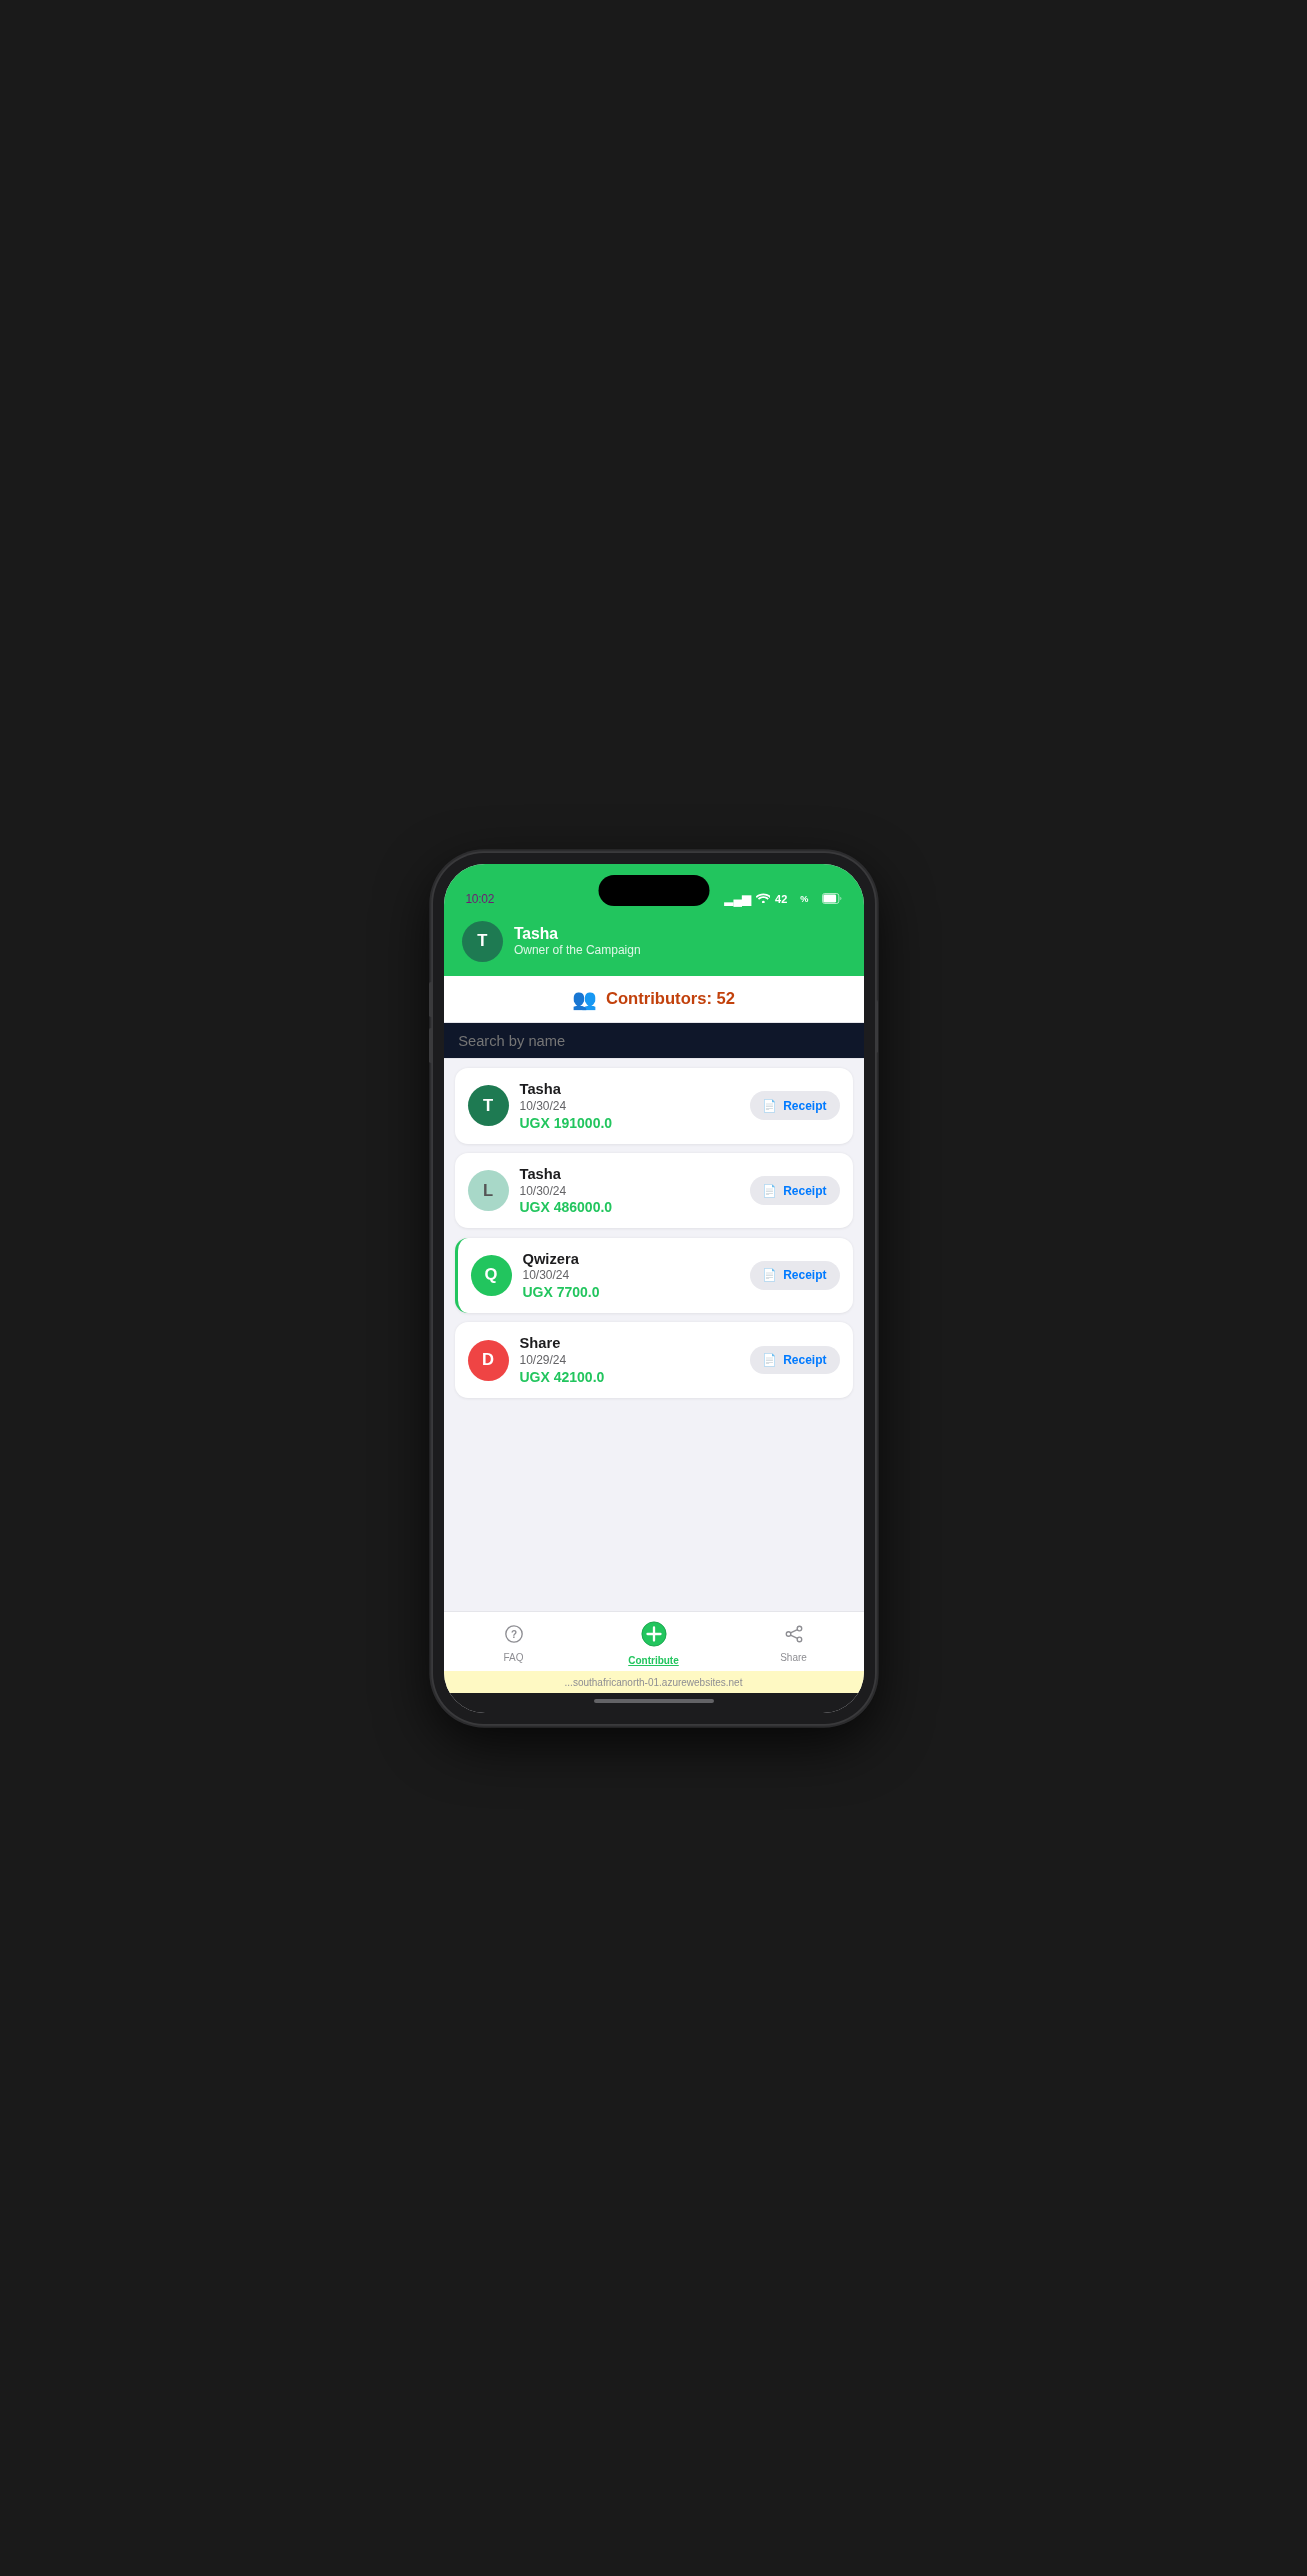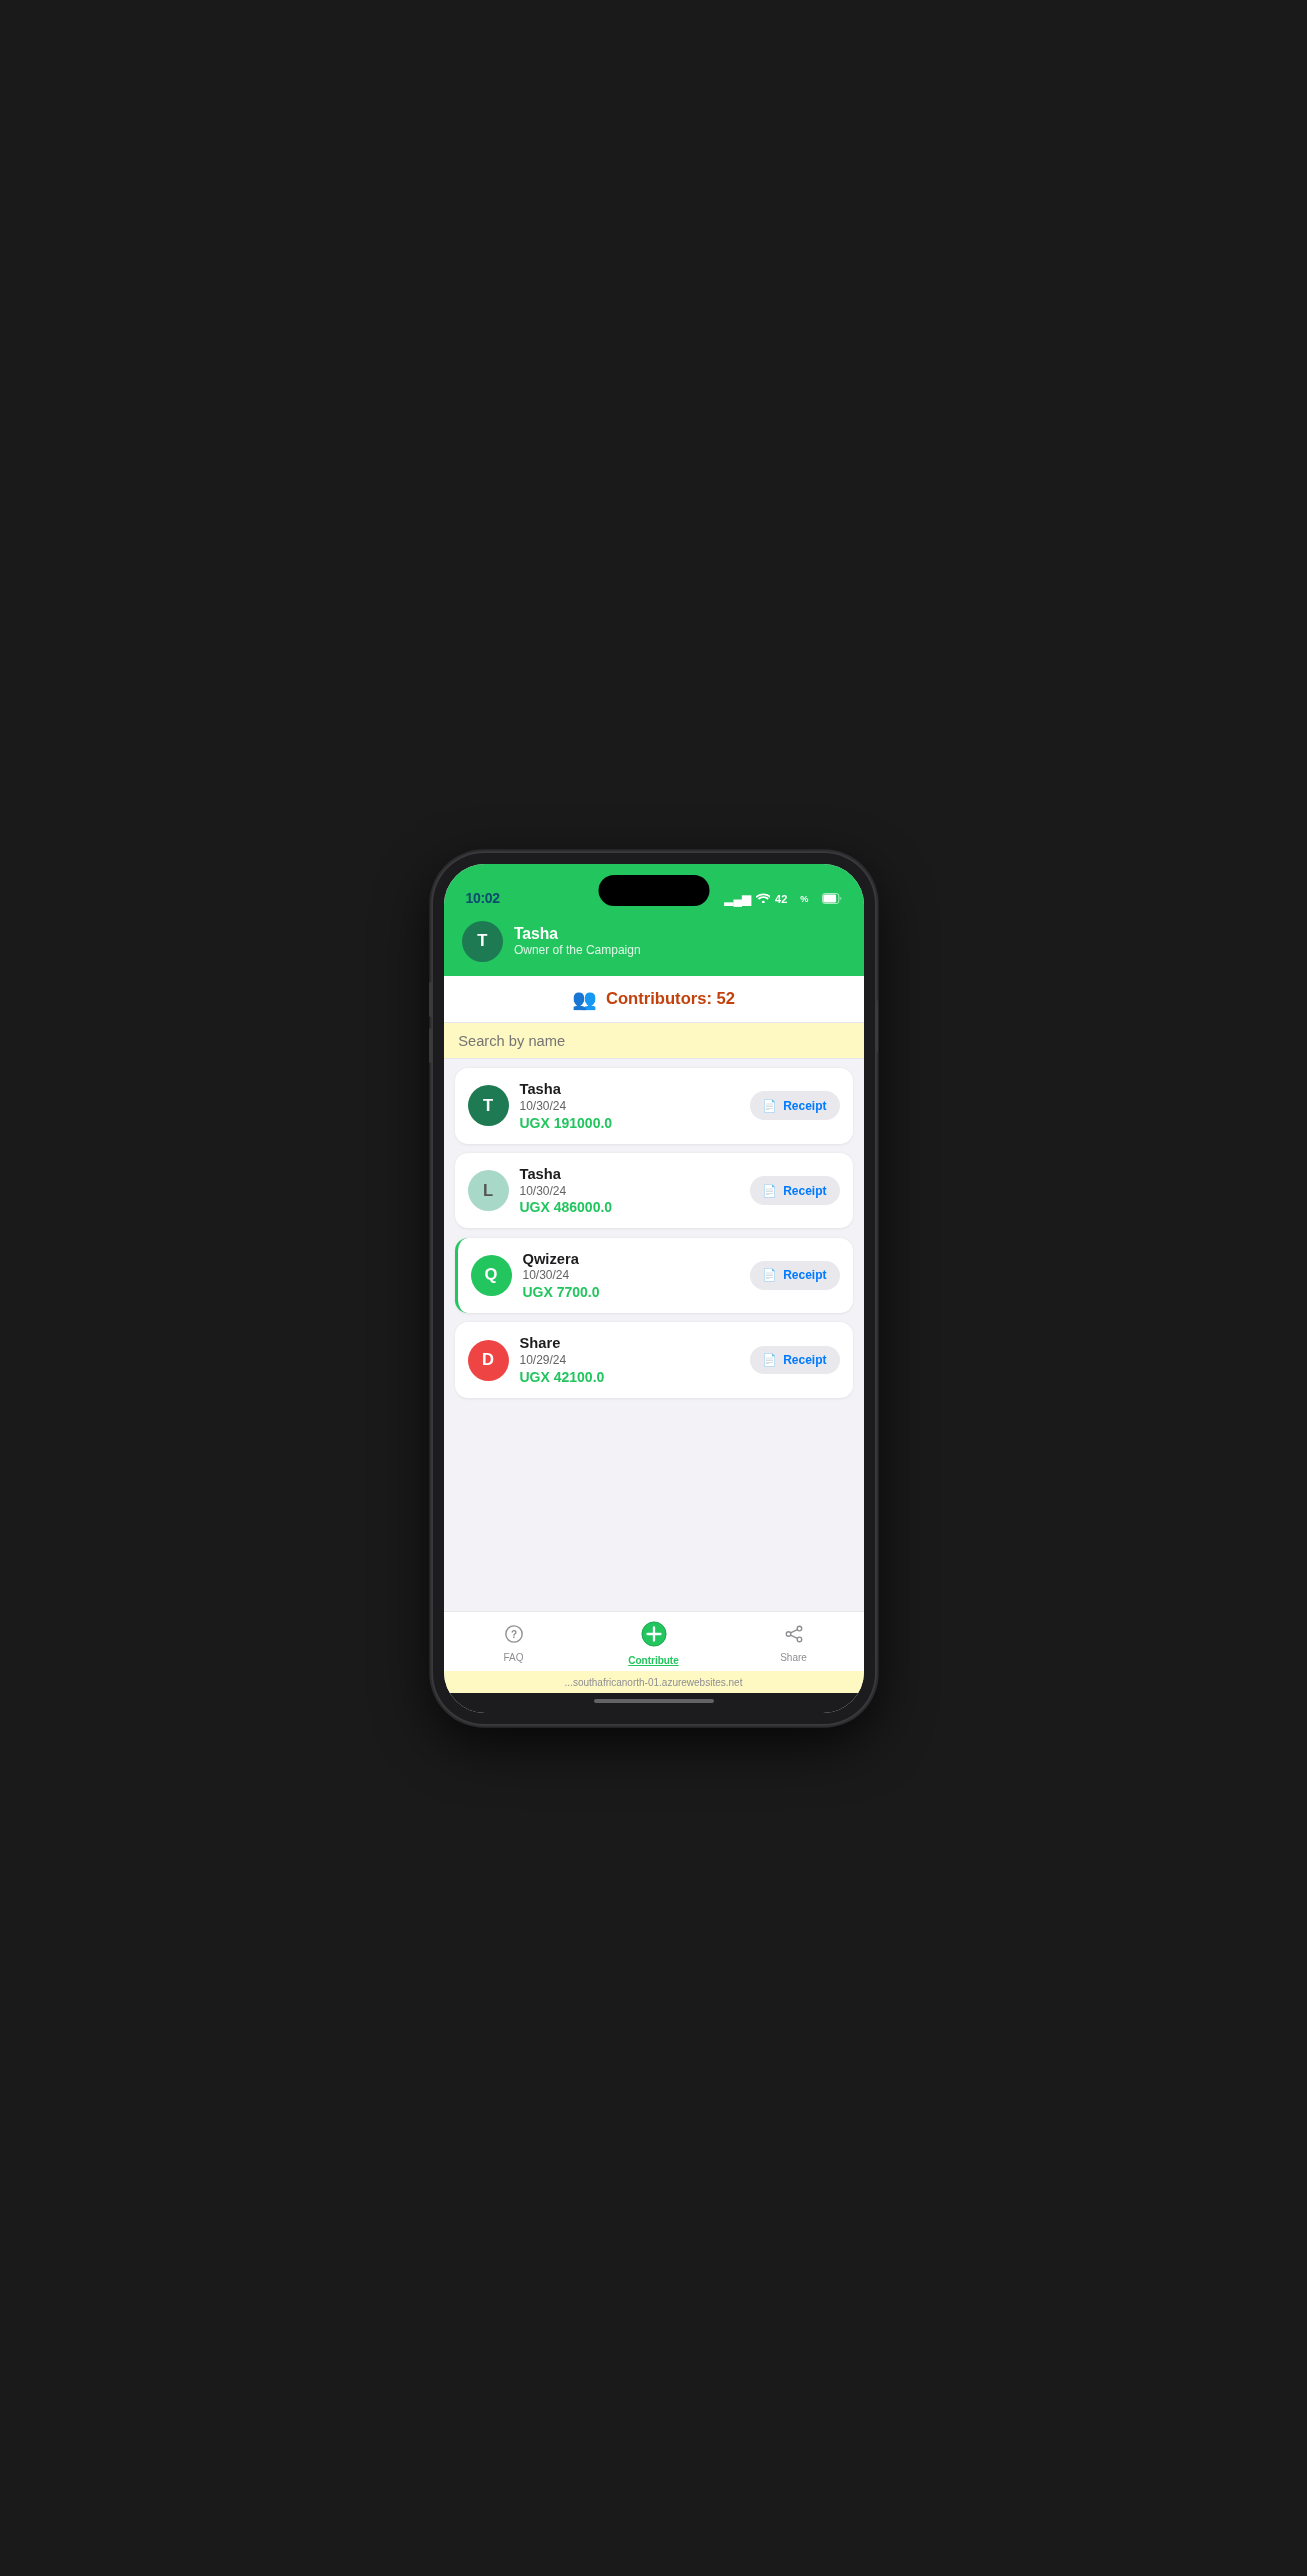--- a/index.html
+++ b/index.html
@@ -51,23 +51,23 @@
       background: #22c55e;
       display: flex;
       align-items: flex-end;
       justify-content: space-between;
       padding: 0 22px 5.5px;
       flex-shrink: 0;
       position: relative;
       z-index: 10;
     }
     .status-time {
-      font-size: 14px;
-      font-weight: 700;
-      color: #0c4a6e;
+      font-size: 12px;
+      font-weight: 400;
+      color: #701a75;
       letter-spacing: -0.3px;
     }
     .status-icons {
       display: flex;
       align-items: center;
       gap: 4.6px;
       color: #fff;
       font-size: 11px;
     }
     .battery-icon {
@@ -149,21 +149,21 @@
     .contributors-icon {
       font-size: 20px;
     }
     .contributors-text {
       font-size: 16.6px;
       font-weight: 700;
       color: #c2410c;
     }
     
     .search-container {
-      background: #fef9c3;
+      background: #0f172a;
       padding: 9.2px 14.7px;
       border-bottom: 0.9px solid #e5e5ea;
       flex-shrink: 0;
     }
     .search-input {
       width: 100%;
       border: none;
       outline: none;
       font-size: 14.7px;
       color: #8e8e93;

